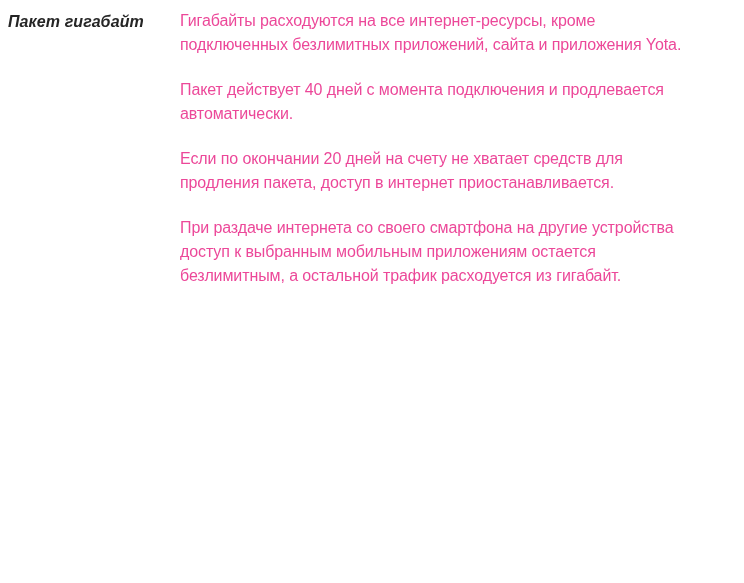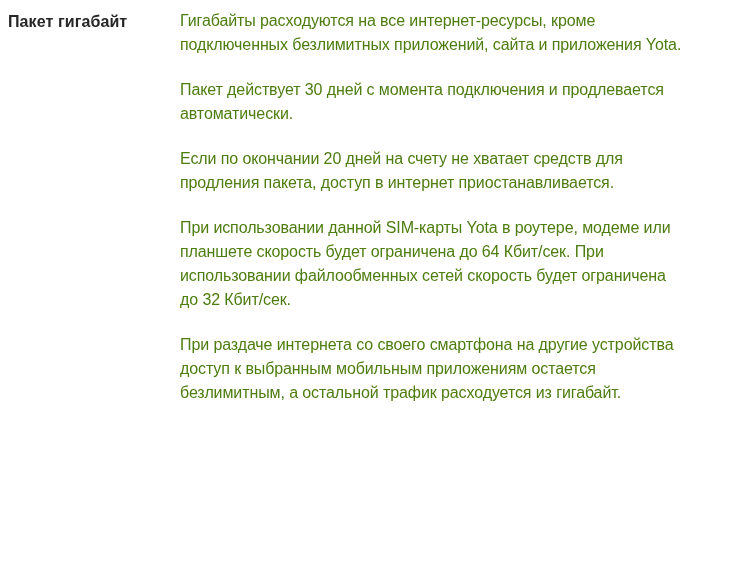--- a/index.html
+++ b/index.html
@@ -24,48 +24,48 @@
     flex: 0 0 180px;
     padding: 11px 10px 0 8px;
   }
   .section-title {
     margin: 0;
     font-size: 16px;
     line-height: 22px;
     font-weight: bold;
     color: #262626;
     letter-spacing: 0.1px;
+    font-style: italic;
   }
   .content-col {
     box-sizing: border-box;
     flex: 1 1 auto;
     max-width: 508px;
     padding-top: 9px;
   }
   .content-col p {
     margin: 0 0 21px 0;
     font-size: 16px;
     line-height: 24px;
-    color: #4d7c0f;
+    color: #ec4899;
     letter-spacing: -0.1px;
   }
   .content-col p.muted {
     color: #ababab;
   }
   .content-col p:last-child {
     margin-bottom: 0;
   }
 </style>
 </head>
 <body>
 
 <main class="page">
   <aside class="label-col">
     <h2 class="section-title">Пакет гигабайт</h2>
   </aside>
   <div class="content-col">
     <p>Гигабайты расходуются на все интернет-ресурсы, кроме подключенных безлимитных приложений, сайта и приложения Yota.</p>
-    <p>Пакет действует 30 дней с момента подключения и продлевается автоматически.</p>
+    <p>Пакет действует 40 дней с момента подключения и продлевается автоматически.</p>
     <p>Если по окончании 20 дней на счету не хватает средств для продления пакета, доступ в интернет приостанавливается.</p>
-    <p>При использовании данной SIM-карты Yota в роутере, модеме или планшете скорость будет ограничена до 64 Кбит/сек. При использовании файлообменных сетей скорость будет ограничена до 32 Кбит/сек.</p>
     <p>При раздаче интернета со своего смартфона на другие устройства доступ к выбранным мобильным приложениям остается безлимитным, а остальной трафик расходуется из гигабайт.</p>
   </div>
 </main>
 
 </body></html>

